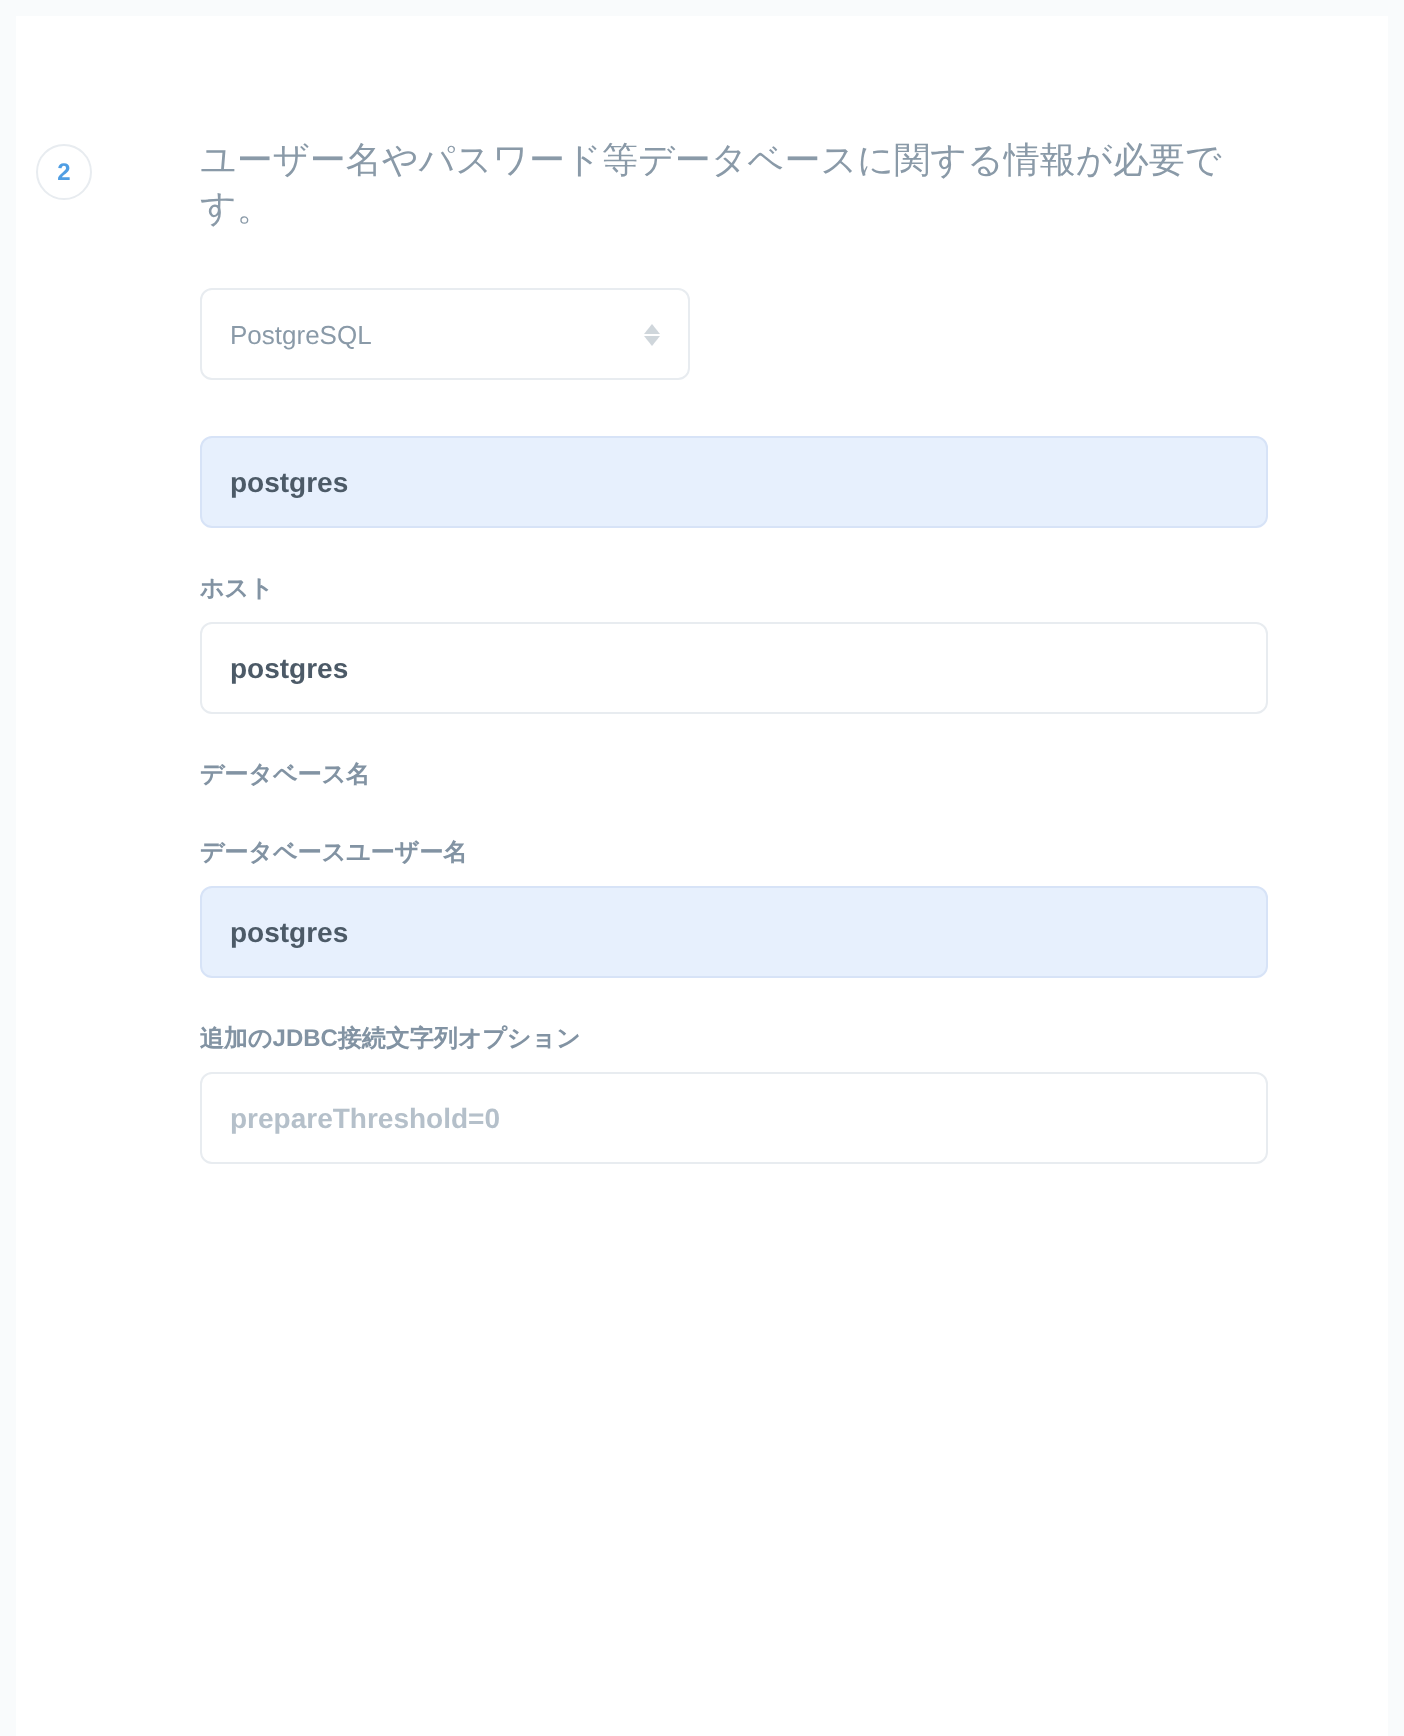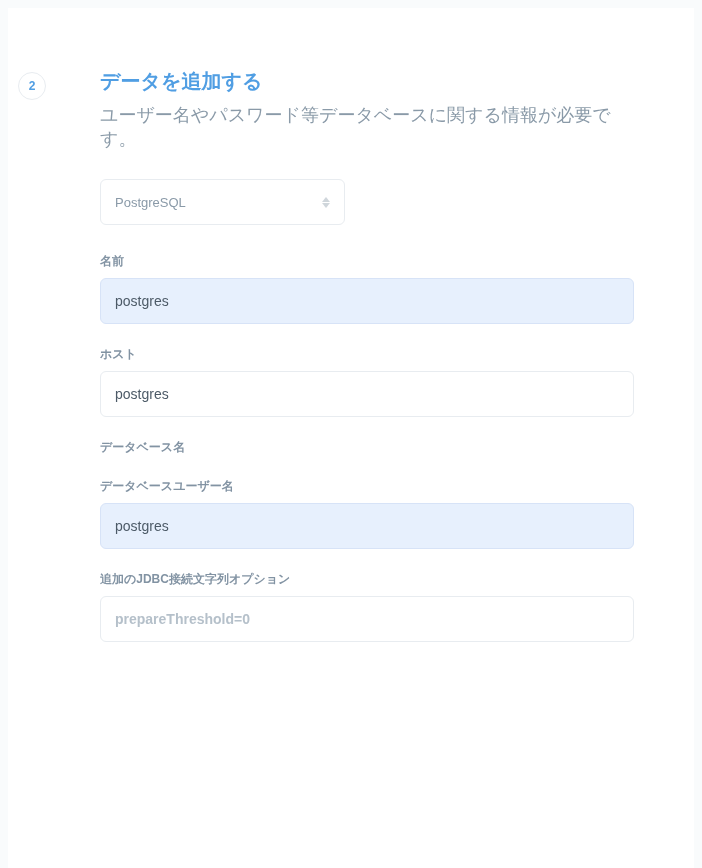--- a/index.html
+++ b/index.html
@@ -89,21 +89,21 @@
       font-weight: 600;
       margin-bottom: 8px;
     }
     .text-input {
       width: 100%;
       height: 46px;
       border: 1px solid #e8ecf0;
       border-radius: 6px;
       padding: 0 14px;
       font-size: 14px;
-      font-weight: 400;
+      font-weight: 700;
       color: #4c5a67;
       outline: none;
     }
     .text-input.autofill {
       background: #e7f0fd;
       border-color: #d7e3f7;
     }
     .text-input::placeholder {
       color: #b5c0ca;
       font-weight: 600;
@@ -111,39 +111,37 @@
   </style>
 </head>
 <body>
 
 <div class="page-container">
   <div class="step-marker">
     <span>2</span>
   </div>
 
   <div class="content">
-    <h1 class="title">データを追加する</h1>
     <p class="subtitle">ユーザー名やパスワード等データベースに関する情報が必要です。</p>
 
     <div class="select-wrap">
       <div class="select-box">
         <span>PostgreSQL</span>
         <span class="select-icon">
           <svg width="8" height="5" viewBox="0 0 8 5">
               <path d="M4 0 L8 5 L0 5 Z" fill="#8a9aa8"></path>
             </svg>
           <svg width="8" height="5" viewBox="0 0 8 5">
               <path d="M4 5 L8 0 L0 0 Z" fill="#8a9aa8"></path>
             </svg>
         </span>
       </div>
     </div>
 
     <div class="field-group">
-      <div class="field-label">名前</div>
       <input type="text" class="text-input autofill" value="postgres" style="">
     </div>
 
     <div class="field-group">
       <div class="field-label">ホスト</div>
       <input type="text" class="text-input" value="postgres" style="">
     </div>
 
 
     <div class="field-group">

